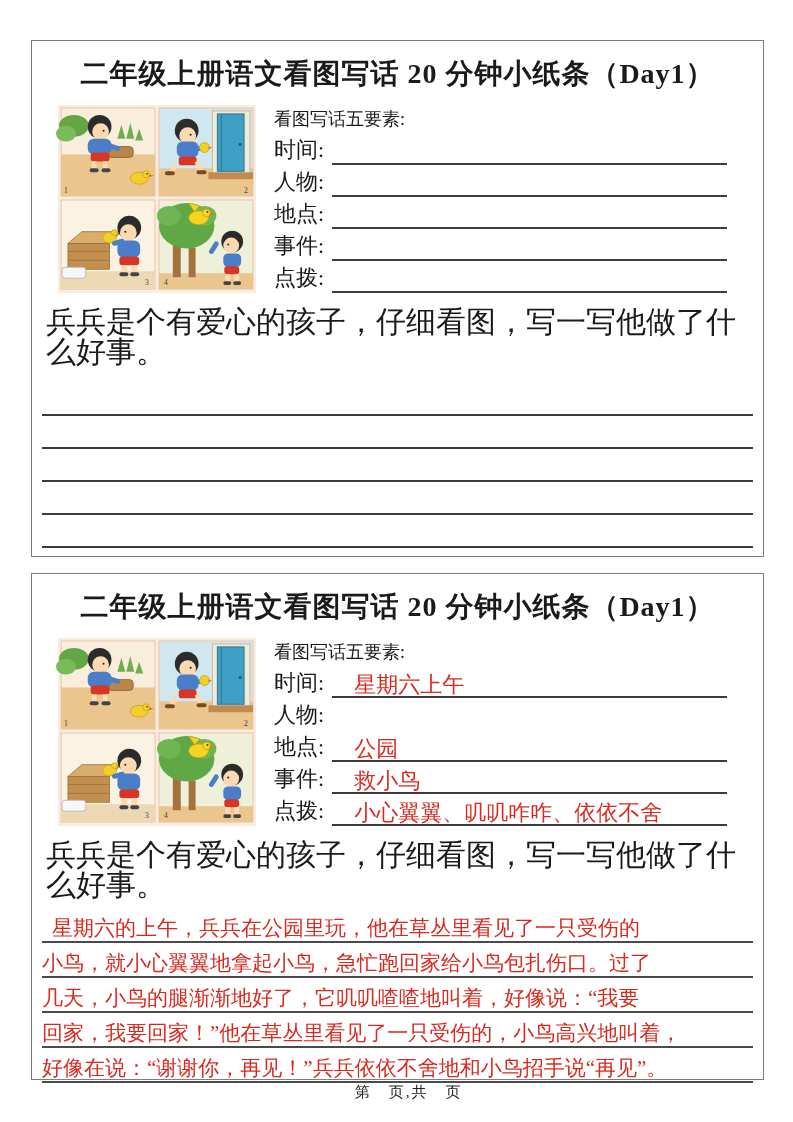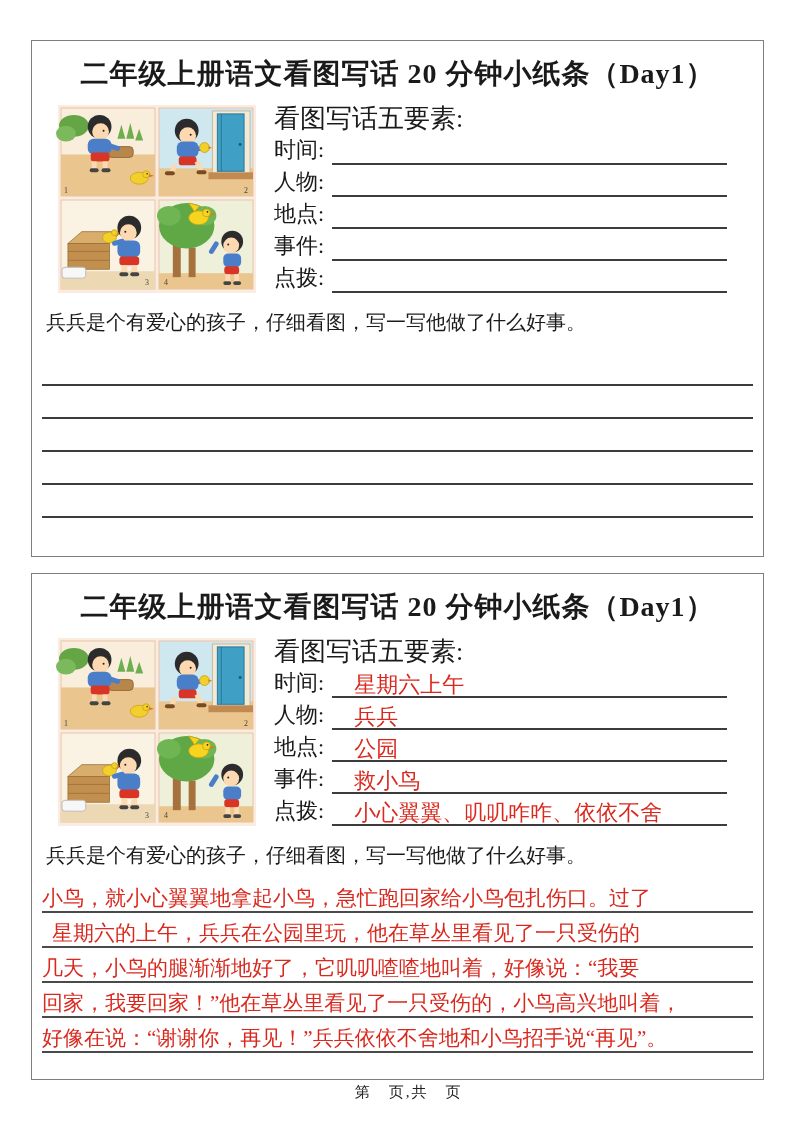--- a/index.html
+++ b/index.html
@@ -21,31 +21,31 @@
   .panel-2 { top: 573px; height: 507px; }
 
   .title {
     font-size: 28px; font-weight: bold; text-align: center;
     margin: 14px 10px 0 10px; letter-spacing: 1px; white-space: nowrap;
   }
 
   .content-row { display: flex; margin: 12px 24px 0 24px; }
   .comic { width: 202px; height: 188px; flex: none; }
   .fields { flex: 1; margin-left: 16px; padding-right: 12px; font-size: 22px; }
-  .heading { font-size: 26px; line-height: 28px; }
+  .heading { font-size: 18px; line-height: 28px; }
   .field-row { display: flex; align-items: flex-end; height: 32px; }
   .field-label { white-space: nowrap; line-height: 30px; }
   .field-line {
     flex: 1; margin-left: 8px; height: 29px; line-height: 31px;
     border-bottom: 2px solid var(--rule_line, #3c3c3c);
     padding-left: 22px; color: var(--answer_red, #d9291e);
     white-space: nowrap; overflow: hidden;
   }
 
-  .prompt { font-size: 20px; margin: 14px 14px 0 14px; line-height: 30px; }
+  .prompt { font-size: 30px; margin: 14px 14px 0 14px; line-height: 30px; }
 
   .writing-area { margin: 16px 10px 0 10px; }
   .writing-line { height: 33px; border-bottom: 2px solid var(--rule_line, #3c3c3c); }
 
   .answer-area { margin: 8px 10px 0 10px; }
   .answer-line {
     height: 35px; line-height: 40px;
     border-bottom: 2px solid #4a4a4a;
     font-size: 21px; color: var(--answer_red, #d9291e);
     white-space: nowrap; overflow: hidden;
@@ -216,40 +216,39 @@
           <use href="#comic-art"></use>
         </svg>
       <div class="fields">
         <div class="heading">看图写话五要素:</div>
         <div class="field-row">
           <span class="field-label">时间:</span>
           <span class="field-line">星期六上午</span>
         </div>
         <div class="field-row">
           <span class="field-label">人物:</span>
-          <span class="field-line">兵兵</span>
         </div>
         <div class="field-row">
           <span class="field-label">地点:</span>
           <span class="field-line">公园</span>
         </div>
         <div class="field-row">
           <span class="field-label">事件:</span>
           <span class="field-line">救小鸟</span>
         </div>
         <div class="field-row">
           <span class="field-label">点拨:</span>
           <span class="field-line">小心翼翼、叽叽咋咋、依依不舍</span>
         </div>
       </div>
     </div>
     <p class="prompt">兵兵是个有爱心的孩子，仔细看图，写一写他做了什么好事。</p>
     <div class="answer-area">
+      <div class="answer-line first">星期六的上午，兵兵在公园里玩，他在草丛里看见了一只受伤的</div>
       <div class="answer-line">小鸟，就小心翼翼地拿起小鸟，急忙跑回家给小鸟包扎伤口。过了</div>
-      <div class="answer-line first">星期六的上午，兵兵在公园里玩，他在草丛里看见了一只受伤的</div>
       <div class="answer-line">几天，小鸟的腿渐渐地好了，它叽叽喳喳地叫着，好像说：“我要</div>
       <div class="answer-line">回家，我要回家！”他在草丛里看见了一只受伤的，小鸟高兴地叫着，</div>
       <div class="answer-line">好像在说：“谢谢你，再见！”兵兵依依不舍地和小鸟招手说“再见”。</div>
     </div>
   </section>
 
   <div class="footer">第　页,共　页</div>
 </div>
 
 </body></html>

